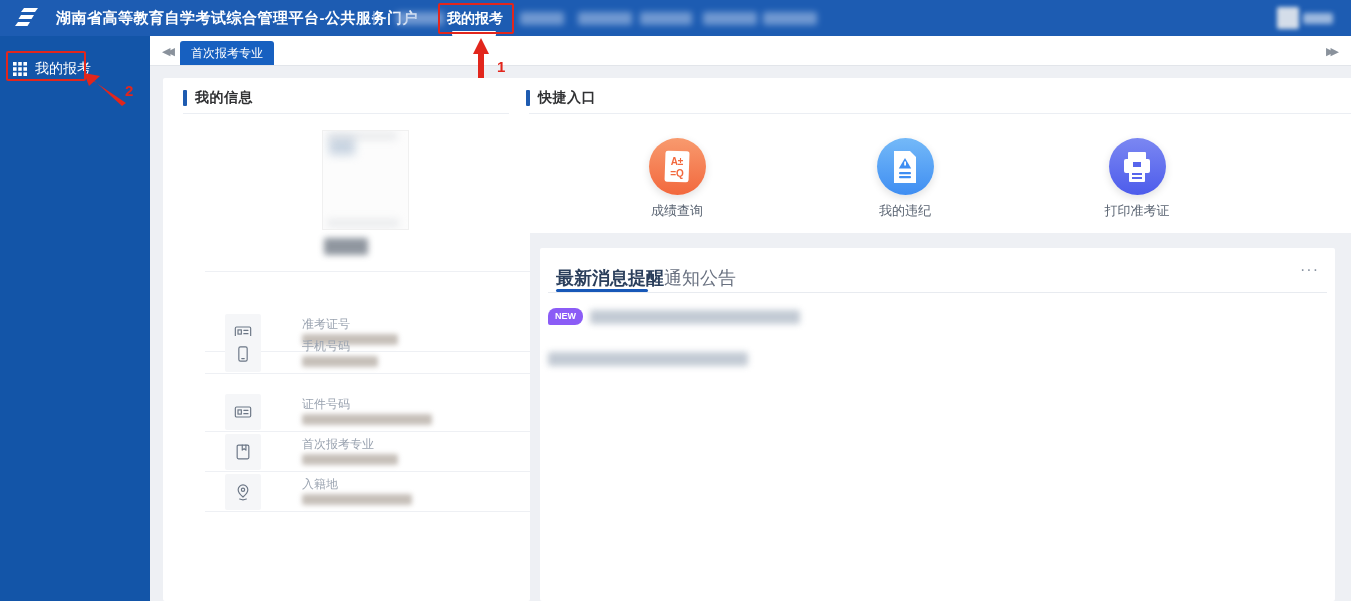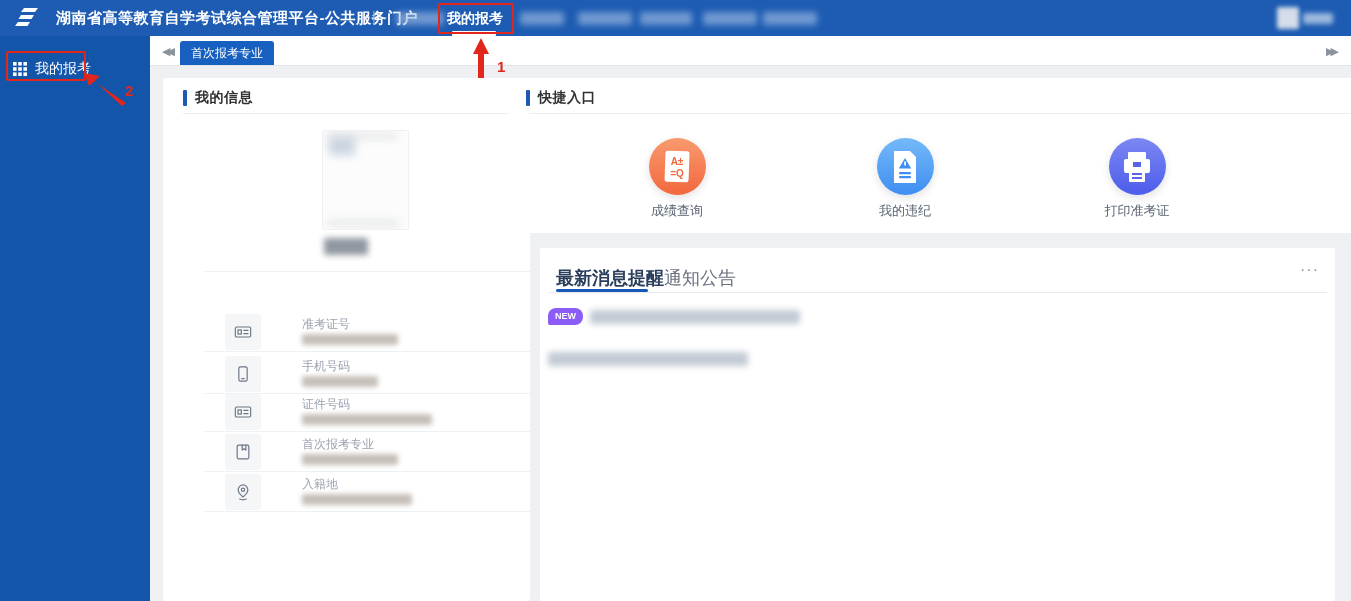--- a/index.html
+++ b/index.html
@@ -149,21 +149,21 @@
             <rect x="6" y="9.5" width="4" height="5"></rect>
             <line x1="13" y1="10" x2="18" y2="10"></line>
             <line x1="13" y1="14" x2="18" y2="14"></line>
         </svg>
       </div>
       <div class="flabel">准考证号</div>
       <div class="fval" style="width:96px;"></div>
       <div class="rdiv"></div>
     </div>
 
-    <div class="frow" style="top:276px;">
+    <div class="frow" style="top:256px;">
       <div class="ibox">
         <svg class="ficon" viewBox="0 0 24 24" fill="none" stroke="#6b7685" stroke-width="1.4" stroke-linecap="round">
           <rect x="7" y="3.5" width="10" height="17" rx="2"></rect>
             <line x1="10.5" y1="17.5" x2="13.5" y2="17.5"></line>
         </svg>
       </div>
       <div class="flabel">手机号码</div>
       <div class="fval" style="width:76px;"></div>
       <div class="rdiv"></div>
     </div>

